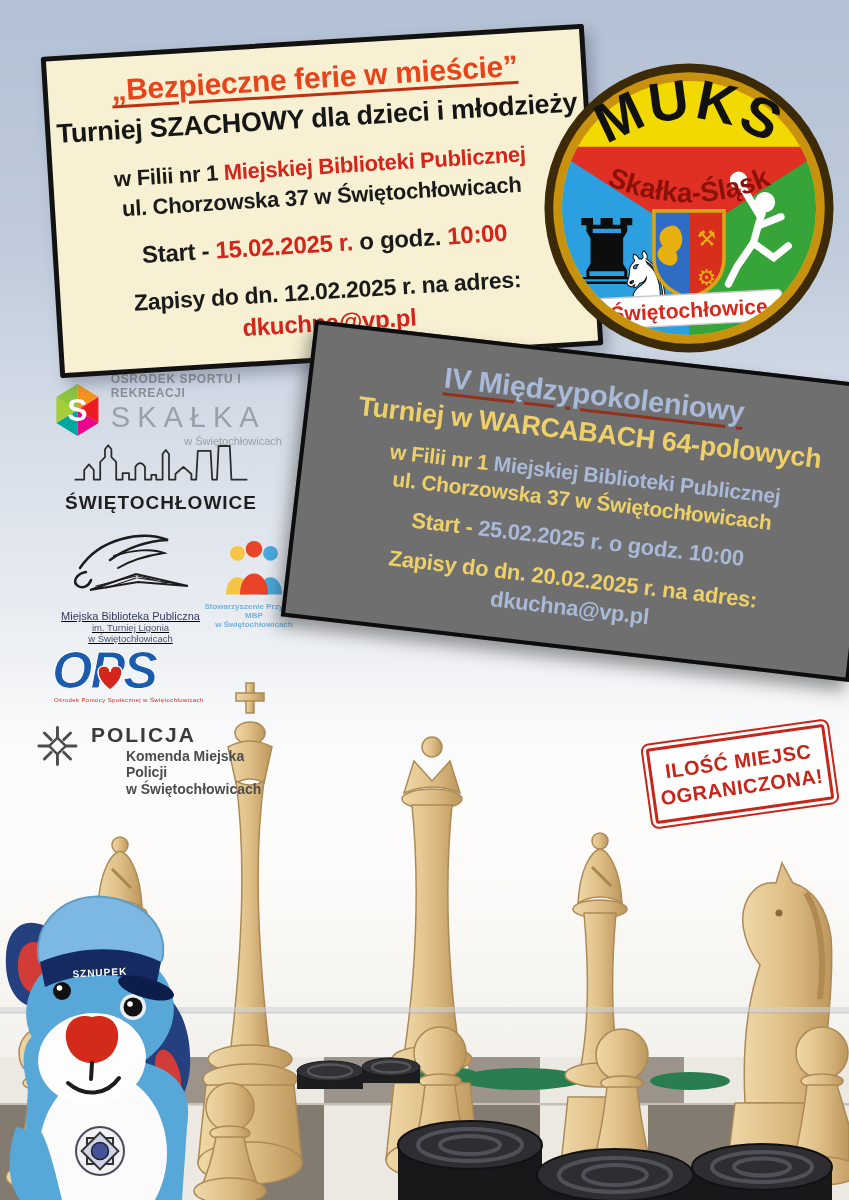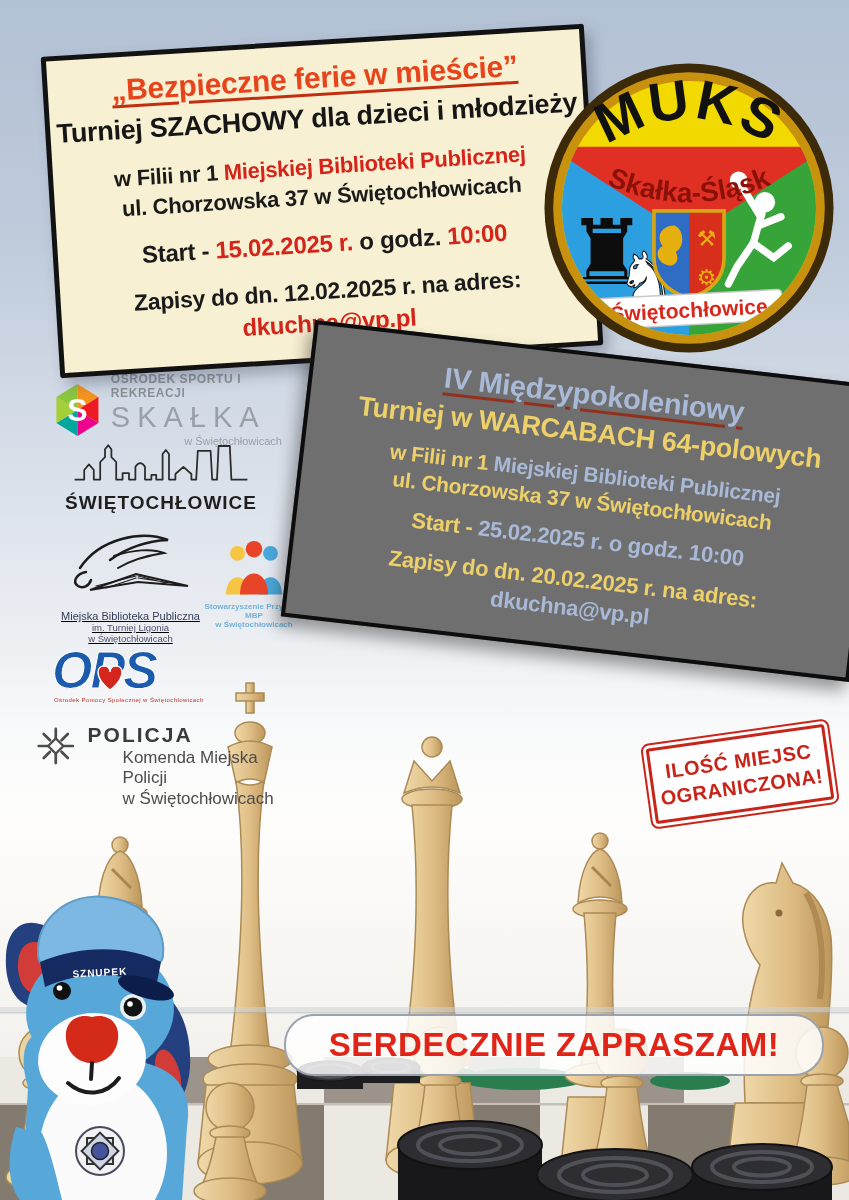--- a/index.html
+++ b/index.html
@@ -43,21 +43,21 @@
   .citylogo{left:46px;top:438px;width:230px;text-align:center;}
   .city-name{font-size:19px;font-weight:bold;color:#1f1f1f;letter-spacing:1px;margin-top:2px;}
   .mbp{left:48px;top:528px;width:165px;text-align:center;text-decoration:underline;}
   .mbp-l1{font-size:11px;color:#353b58;margin-top:2px;}
   .mbp-l2,.mbp-l3{font-size:9.5px;color:#4a5068;}
   .assoc{left:203px;top:540px;width:102px;text-align:center;}
   .assoc-l{font-size:8px;font-weight:bold;color:#74b2d8;}
   .ops{left:46px;top:642px;width:180px;}
   .police{left:36px;top:708px;width:240px;display:flex;align-items:flex-start;gap:12px;margin-top:15px;}
   .police-name{font-size:21px;font-weight:800;color:#3a3a3a;letter-spacing:2px;}
-  .police-l2,.police-l3{font-size:17px;font-weight:normal;color:#4c4c4c;margin-top:1px;padding-left:35px;}
+  .police-l2,.police-l3{font-size:14px;font-weight:bold;color:#4c4c4c;margin-top:1px;padding-left:35px;}
 
   
   .gray-box{
     position:absolute;left:296px;top:352px;width:544px;
     background:#6f6f6f;border:4px solid #0d0d0d;
     transform:rotate(6.6deg);transform-origin:50% 50%;
     text-align:center;padding:22px 10px 24px;
     box-shadow:-4px 10px 16px rgba(40,40,40,.45);
     letter-spacing:-0.3px;z-index:5;
   }
@@ -454,17 +454,14 @@
     </div>
     <div class="gray-line gap-top-s yel" style="font-size:22px;">Zapisy do dn. 20.02.2025 r. na adres:</div>
     <div class="gray-line lblue" style="font-size:22px;">dkuchna@vp.pl</div>
   </div>
 
   <div class="stamp">
     <div>ILOŚĆ MIEJSC</div>
     <div>OGRANICZONA!</div>
   </div>
 
-  <div class="invite">
-    <span>SERDECZNIE ZAPRASZAM!</span>
-  </div>
 
 </div>
 
 </body></html>

